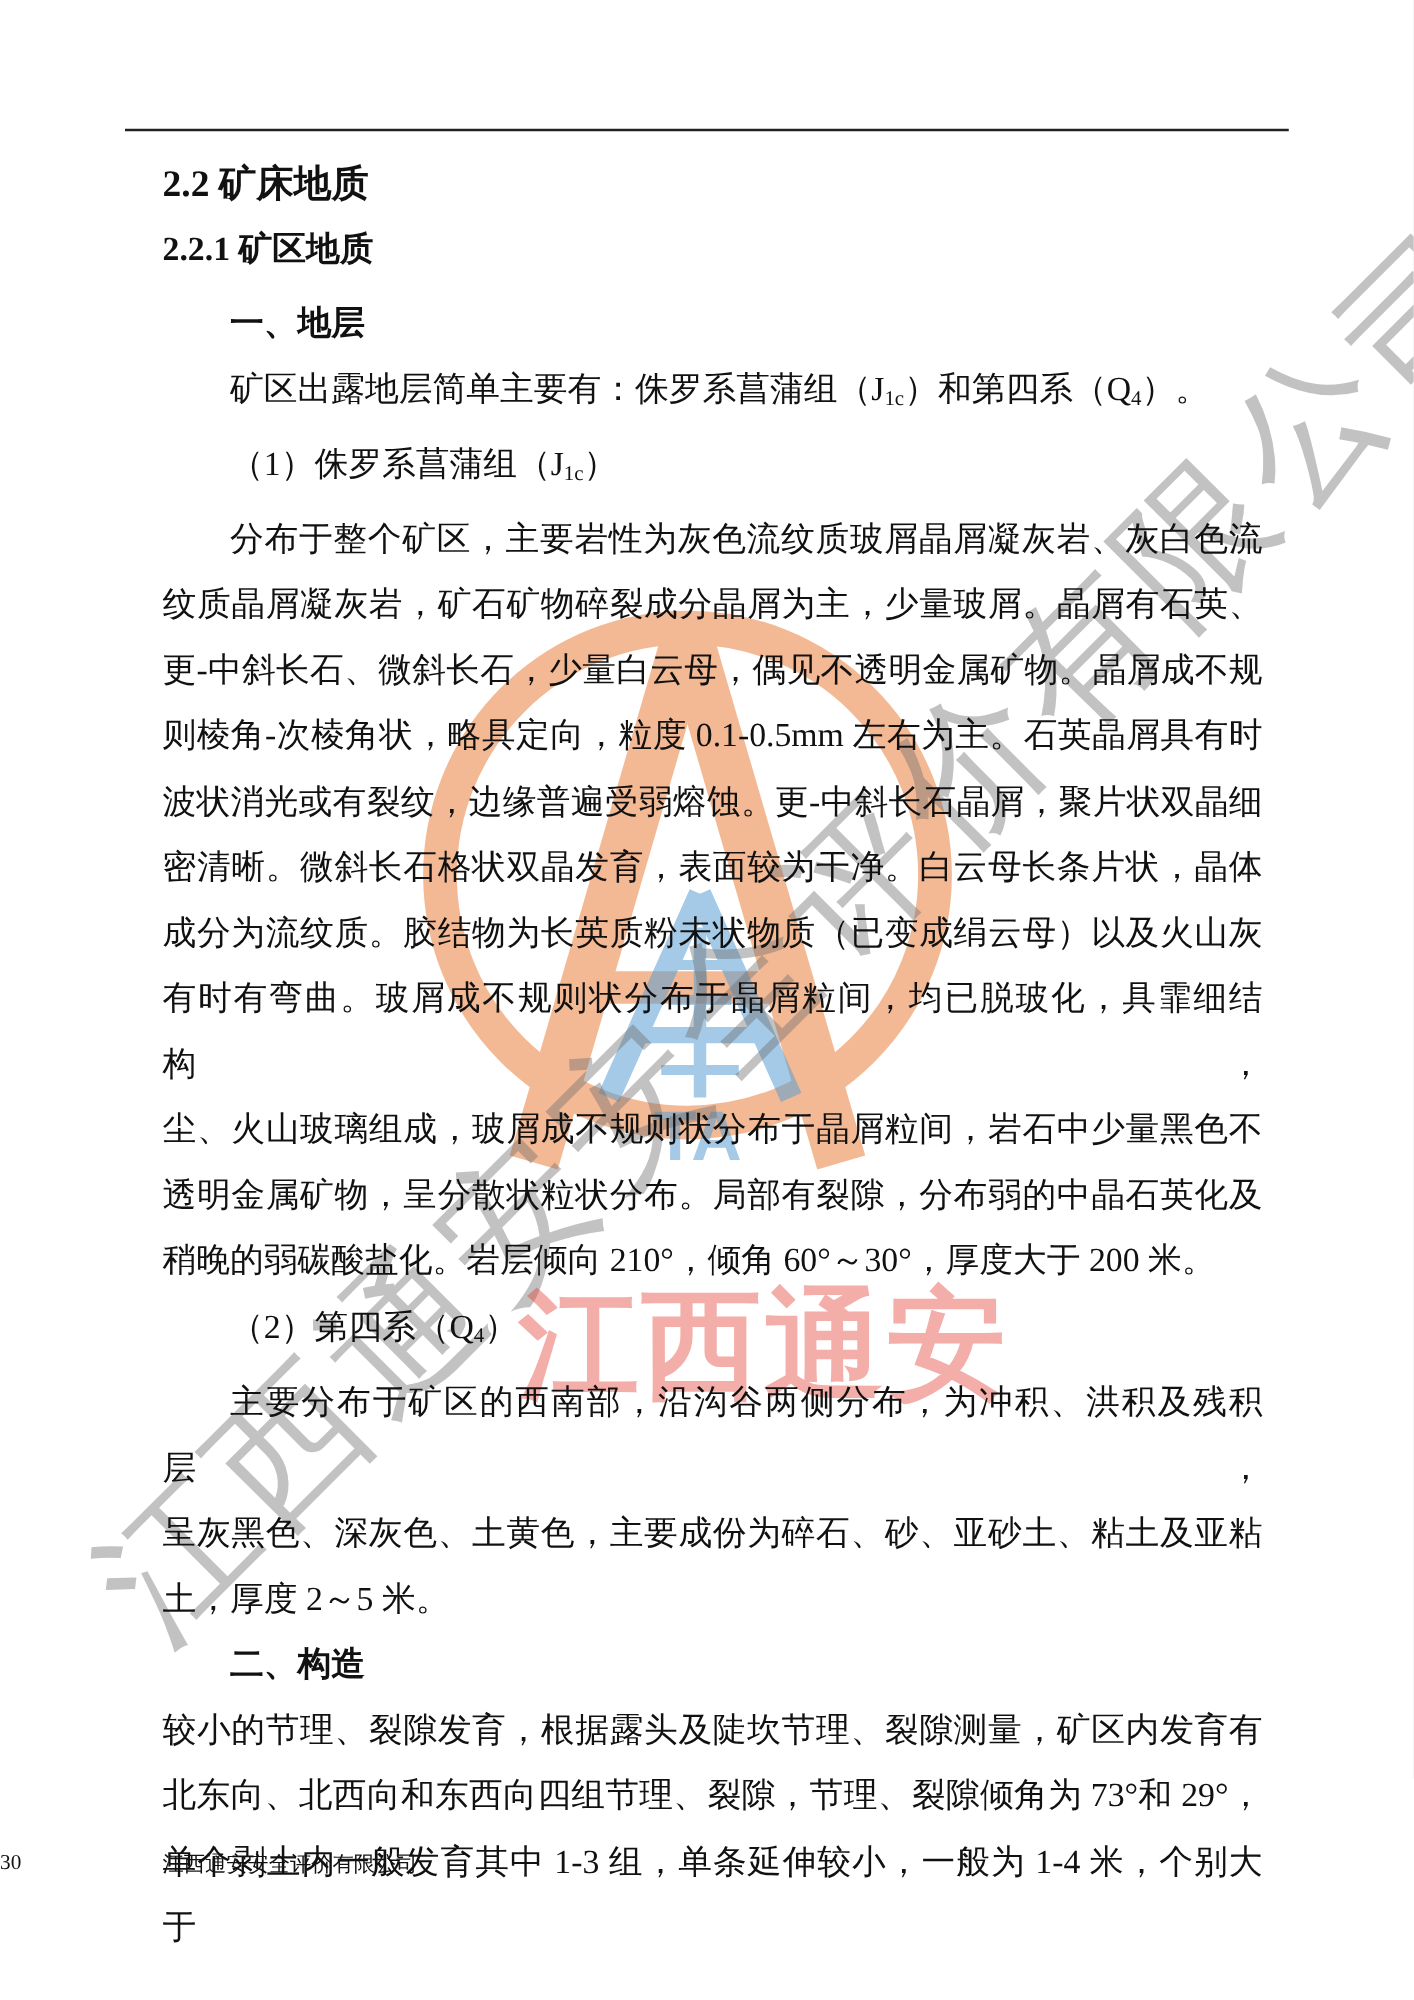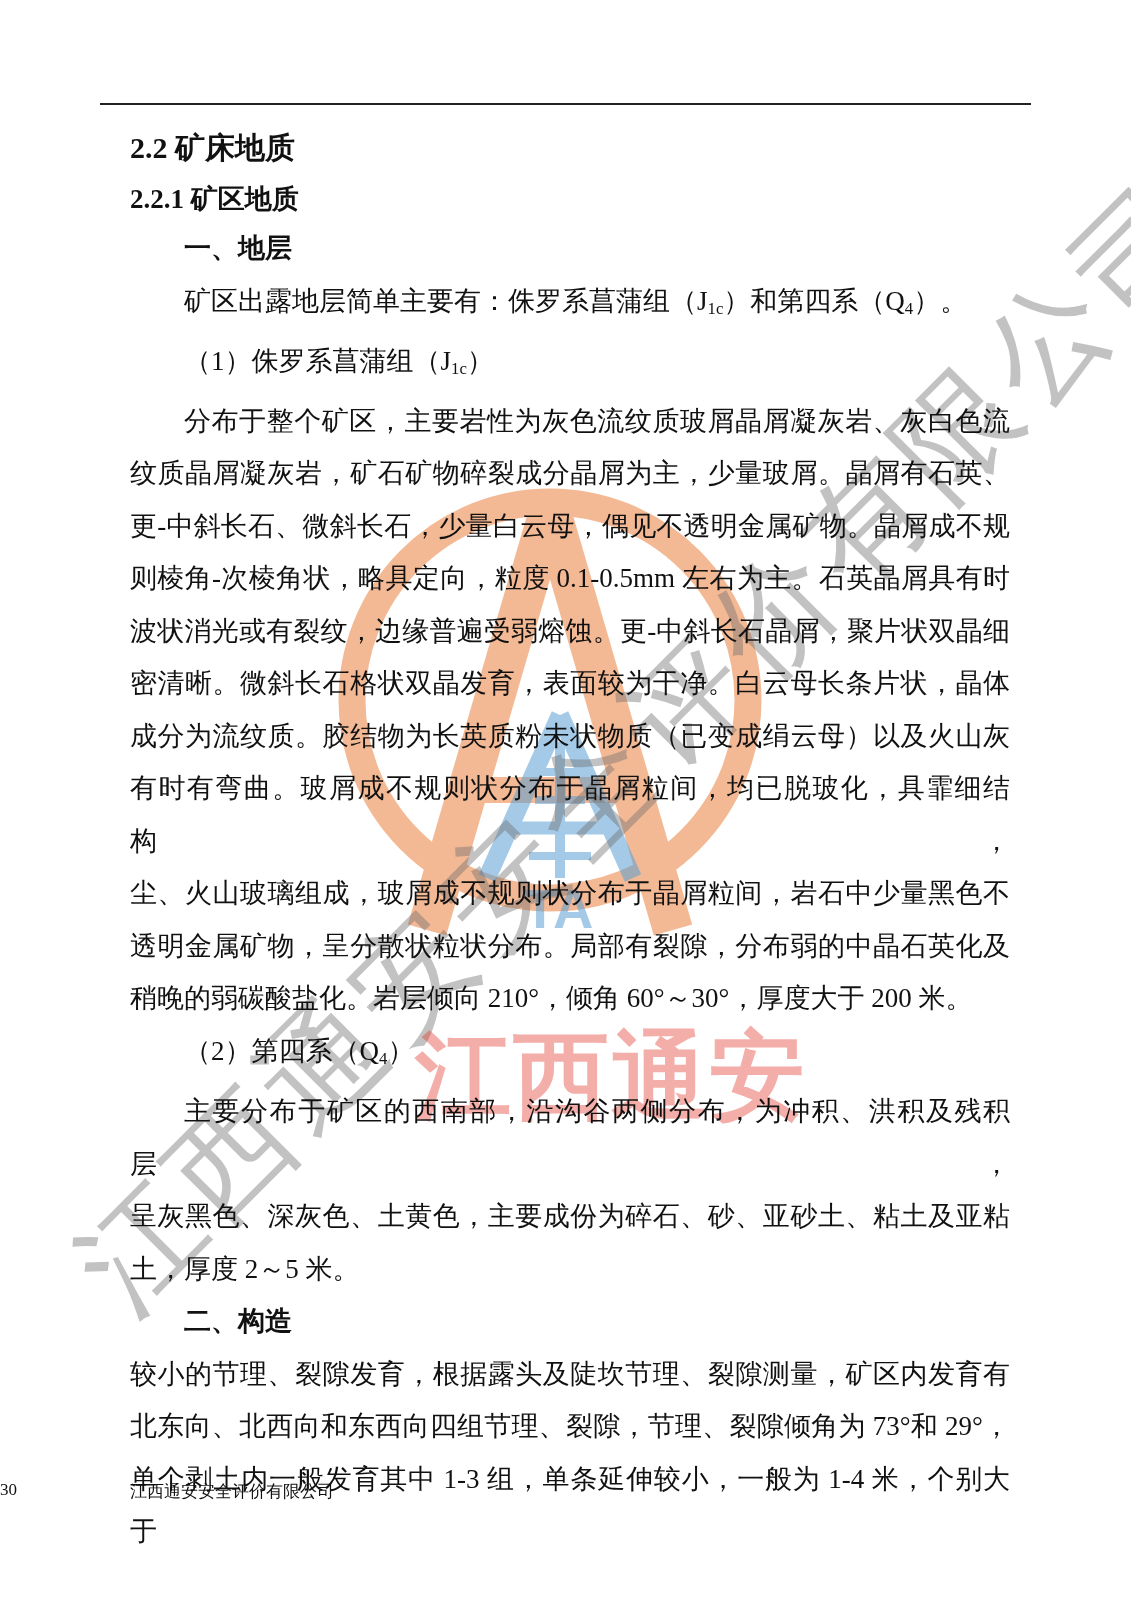--- a/index.html
+++ b/index.html
@@ -34,21 +34,21 @@
   }
   
   .hdr{position:absolute;left:100px;top:72px;width:931px;z-index:1;
        display:flex;justify-content:space-between;align-items:flex-end;
        font-size:18px;font-weight:600;line-height:24px;}
   .hdr-rule{position:absolute;left:100px;top:103px;width:931px;height:0;
        border-top:2px solid #222;z-index:1;}
   
   .content{position:absolute;left:130px;top:128px;width:880px;z-index:1;}
   .h1{font-size:30px;font-weight:700;line-height:40px;margin-bottom:12px;}
-  .h2{font-size:27px;font-weight:700;line-height:38px;margin-bottom:4px;}
+  .h2{font-size:27px;font-weight:700;line-height:38px;margin-bottom:14px;}
   .s-head{font-size:27px;font-weight:700;line-height:52.5px;text-indent:2em;}
   .line{font-size:27px;line-height:52.5px;}
   .line.ind{text-indent:2em;}
   .line.j{text-align:justify;text-align-last:justify;}
   .sub{font-size:0.62em;vertical-align:-0.22em;}
   
   .ftr-company{position:absolute;left:130px;top:1480px;font-size:17px;z-index:1;}
   .ftr-page{position:absolute;left:0;top:1480px;width:1131px;text-align:left;
             font-size:17px;z-index:1;font-family:Liberation Serif, serif;}
 </style>

